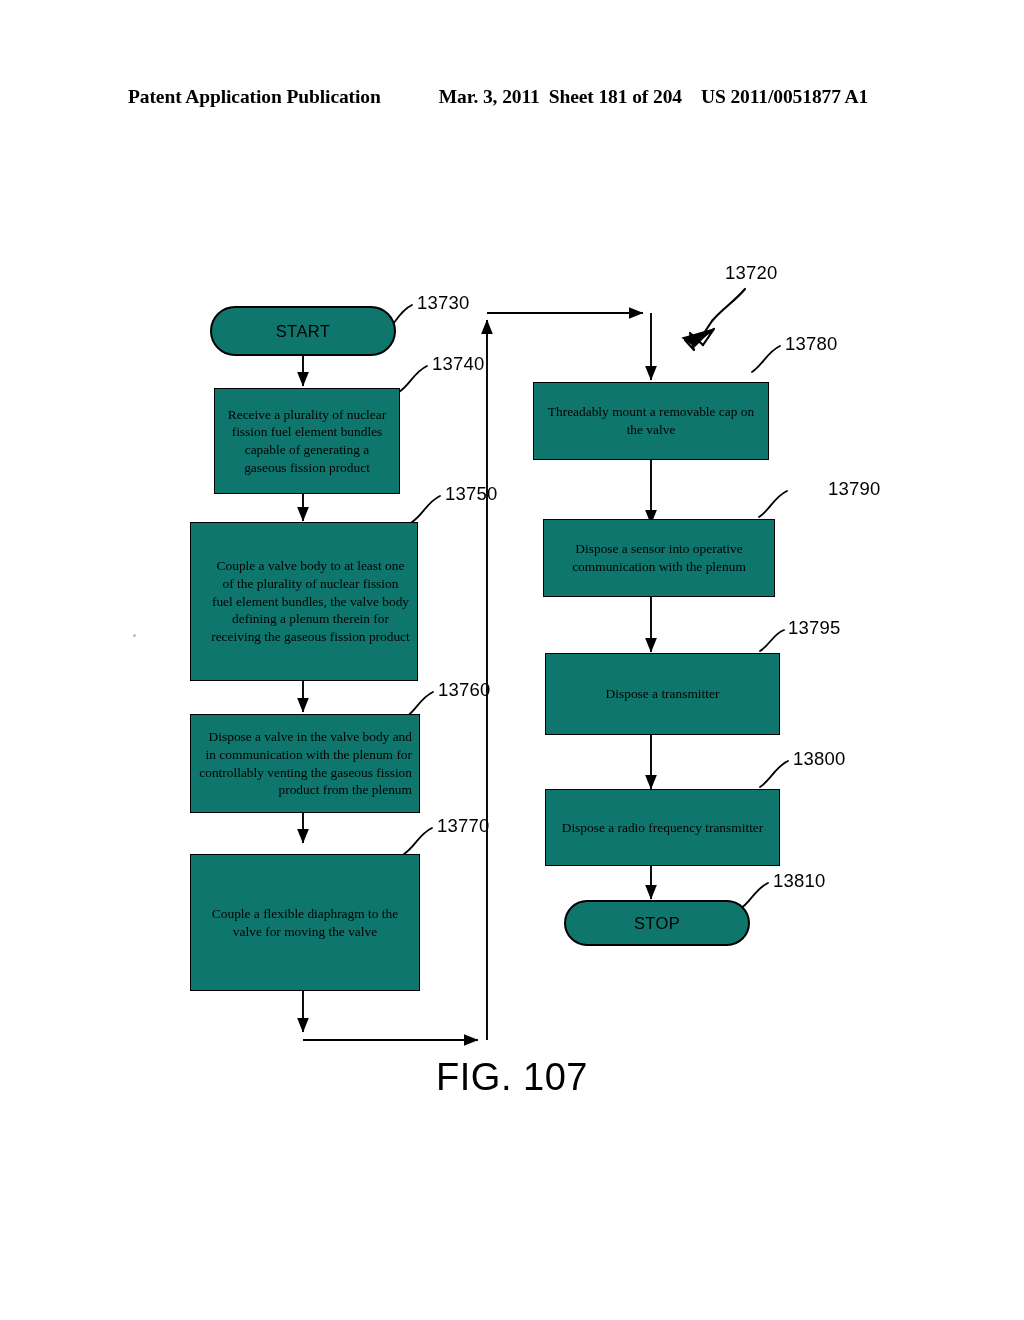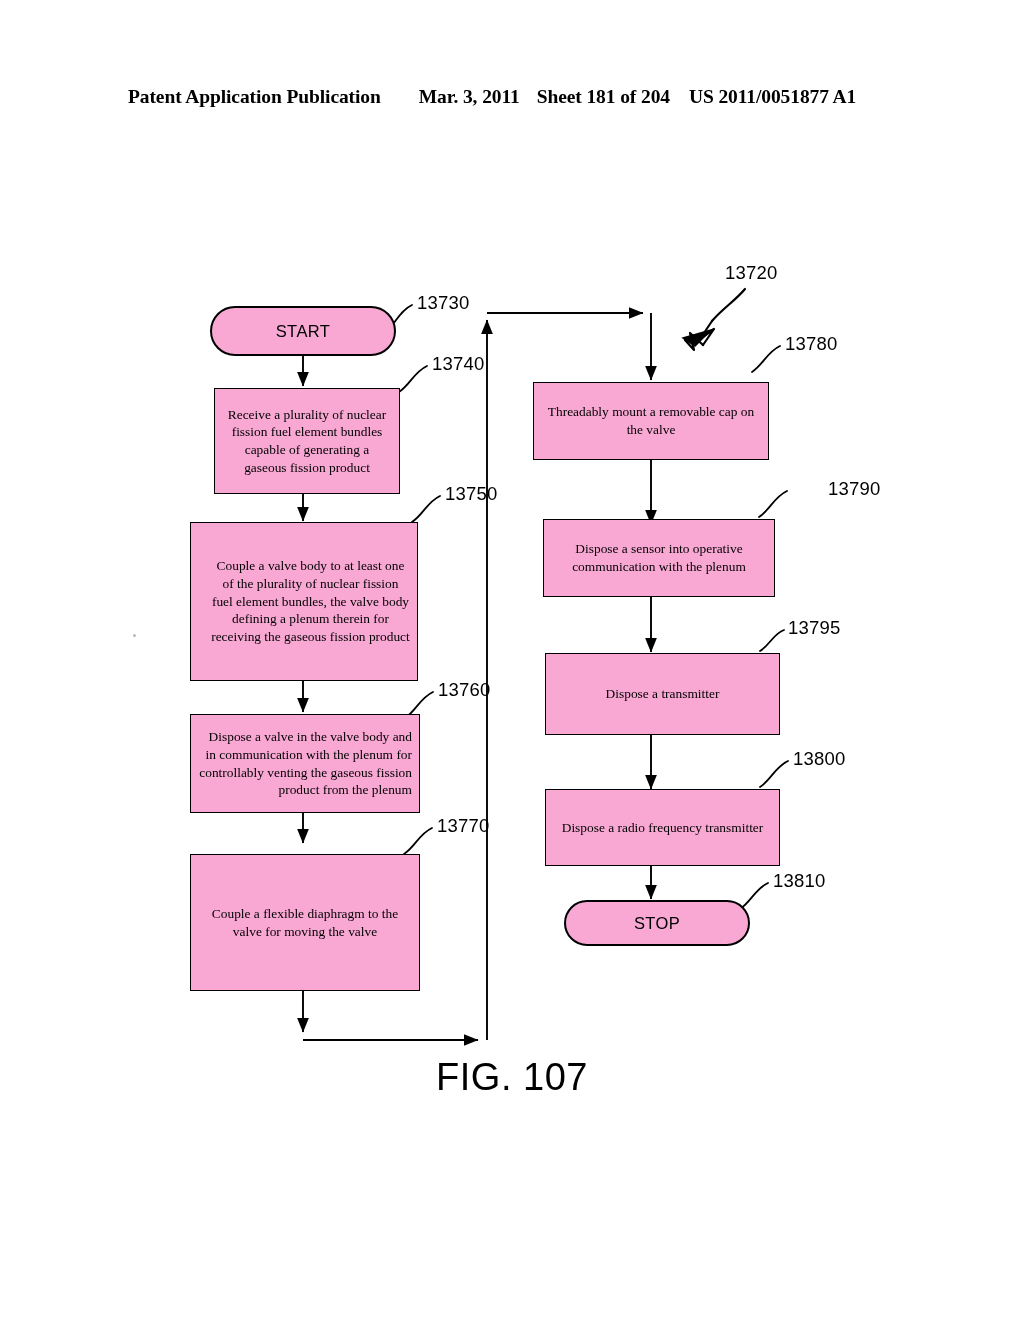--- a/index.html
+++ b/index.html
@@ -28,40 +28,40 @@
     height: 26px;
     display: flex;
     align-items: baseline;
     font-family: "Liberation Serif", "DejaVu Serif", serif;
     font-weight: bold;
     font-size: 19.5px;
     letter-spacing: -0.1px;
     white-space: nowrap;
   }
   #header .h-pub   { }
-  #header .h-date  { margin-left: 38px; }
-  #header .h-sheet { margin-left: 17px; }
+  #header .h-date  { margin-left: 58px; }
+  #header .h-sheet { margin-left: 9px; }
   #header .h-num   { margin-left: 19px; }
 
   
   #wires {
     position: absolute;
     left: 0;
     top: 0;
     width: 1024px;
     height: 1320px;
     pointer-events: none;
   }
 
   
   .node {
     position: absolute;
     box-sizing: border-box;
     border: 1.6px solid #000;
-    background: #f9a8d4;
+    background: #0f766e;
     display: flex;
     align-items: center;
     justify-content: center;
     text-align: center;
   }
   .proc {
     font-family: "Liberation Serif", "DejaVu Serif", serif;
     font-size: 13.4px;
     line-height: 1.32;
     padding: 3px 7px;

